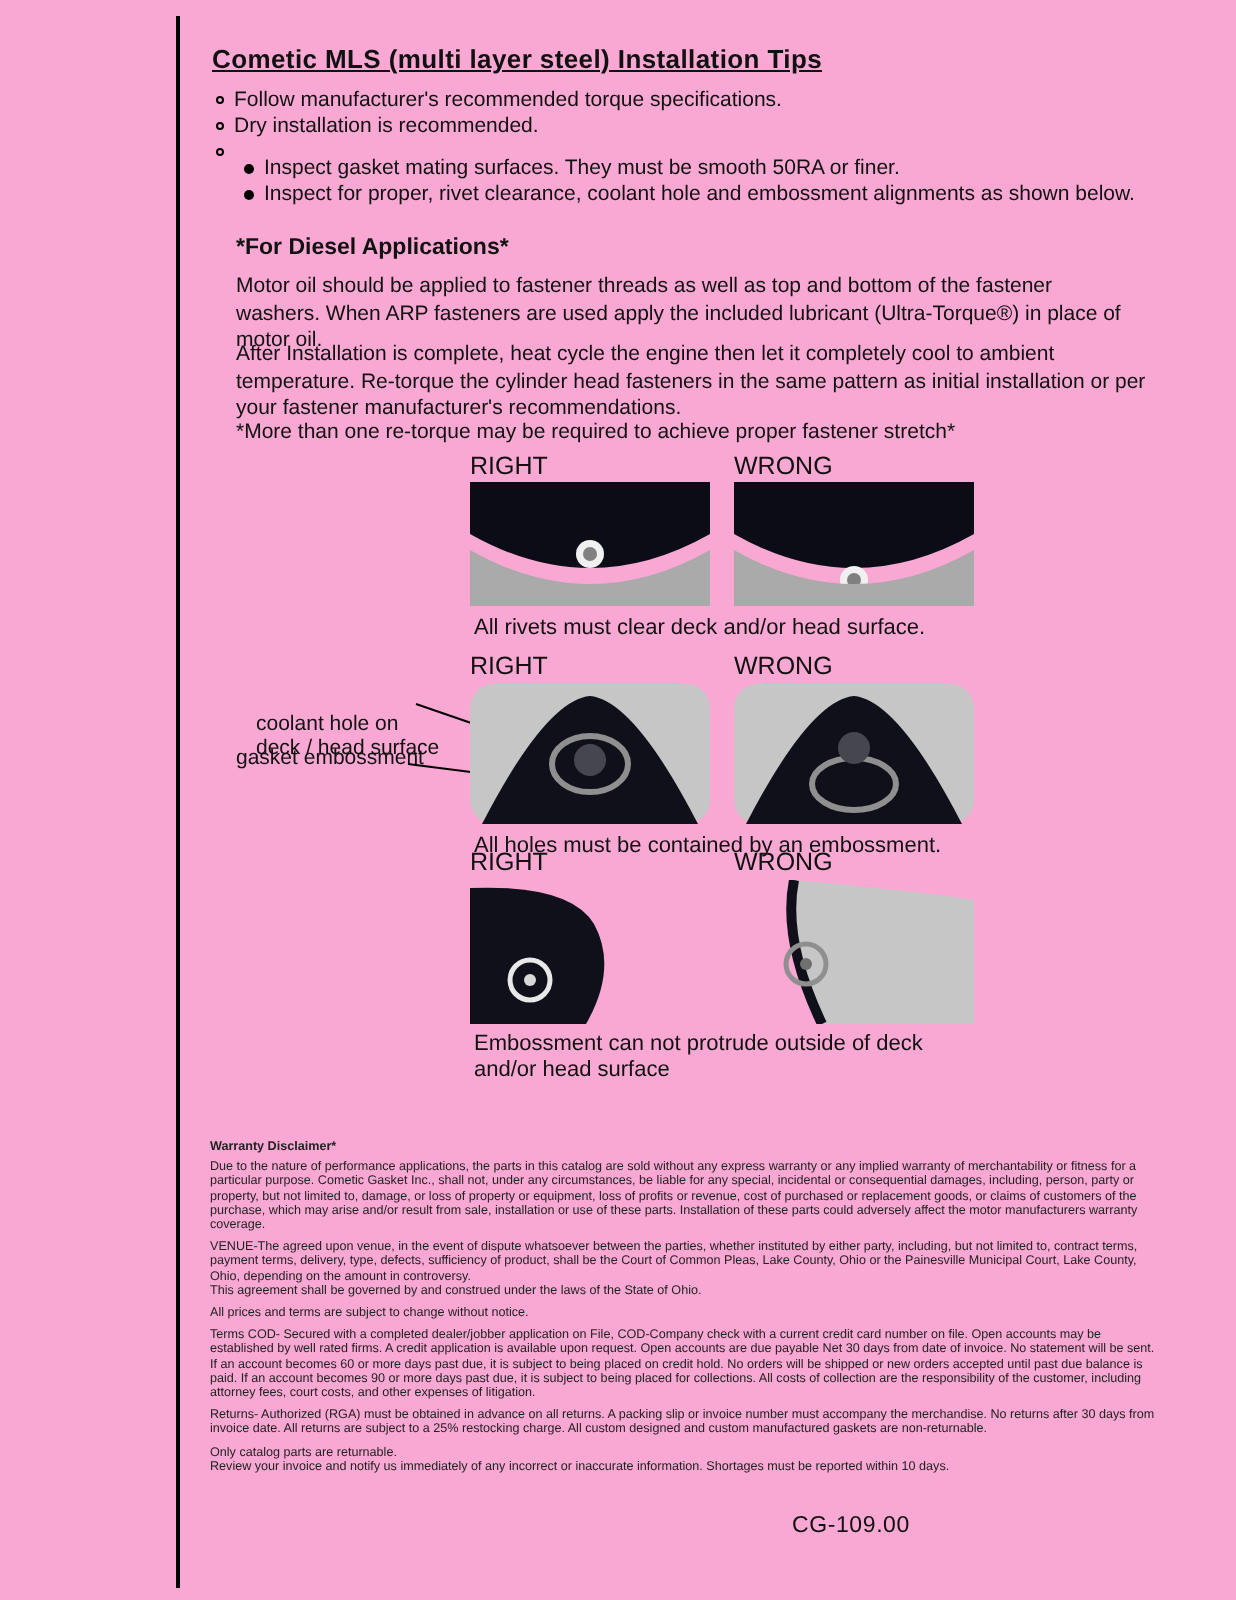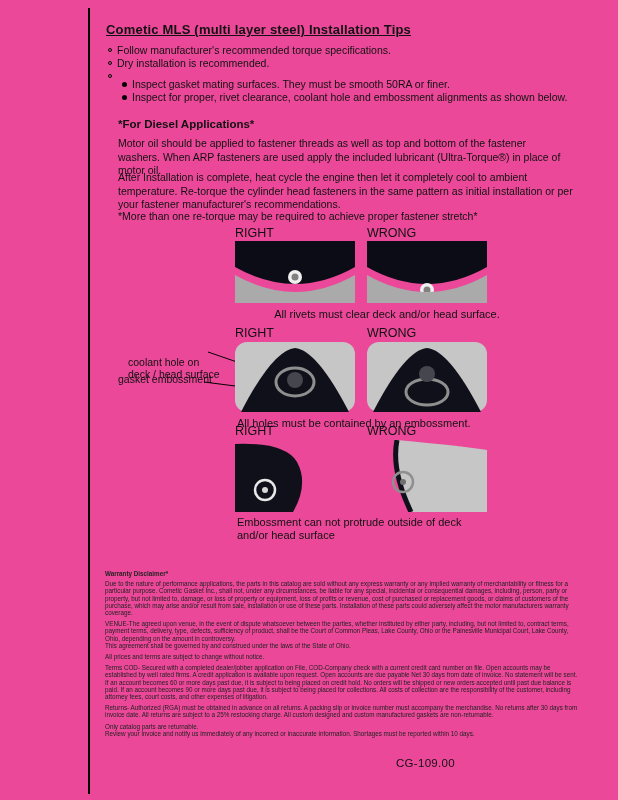--- a/index.html
+++ b/index.html
@@ -1,18 +1,18 @@
 <!DOCTYPE html>
 <html><head>
 <meta charset="utf-8">
 <style>
   * { margin:0; padding:0; box-sizing:border-box; }
   html,body { background:#ffffff; }
   body { font-family:"Liberation Sans", sans-serif; color:#111; }
-  .page { position:relative; width:618px; height:800px; background:#ec4899; overflow:hidden; }
+  .page { position:relative; width:618px; height:800px; background:#f9a8d4; overflow:hidden; }
   .spine { position:absolute; left:88px; top:8px; width:2px; height:786px; background:#000; }
 
   .title { position:absolute; left:106px; top:22px; font-size:13px; font-weight:bold;
            text-decoration:underline; letter-spacing:.2px; }
 
   .tips { position:absolute; left:108px; top:44px; list-style:none; font-size:10.5px; width:480px; }
   .tips li { display:flex; align-items:flex-start; line-height:13px; margin-bottom:0; }
   .tips li.sub { margin-left:14px; }
   .b-open { flex:0 0 auto; width:4px; height:4px; border:1px solid #000; border-radius:50%; margin:4px 5px 0 0; }
   .b-fill { flex:0 0 auto; width:5px; height:5px; background:#000; border-radius:50%; margin:4px 5px 0 0; }
@@ -26,21 +26,21 @@
   .dg-header { position:absolute; left:235px; width:252px; display:flex; gap:12px; font-size:12.5px; }
   .dg-header span { width:120px; }
   .hdr1 { top:226px; } .hdr2 { top:326px; } .hdr3 { top:424px; }
 
   .panel { position:absolute; width:120px; }
   .pnl-r1-right { left:235px; top:241px; } .pnl-r1-wrong { left:367px; top:241px; }
   .pnl-r2-right { left:235px; top:342px; } .pnl-r2-wrong { left:367px; top:342px; }
   .pnl-r3-right { left:235px; top:440px; } .pnl-r3-wrong { left:367px; top:440px; }
 
   .caption { position:absolute; left:237px; font-size:11px; line-height:12.5px; }
-  .cap1 { top:308px; width:300px;text-align:center; }
+  .cap1 { top:308px; width:300px; }
   .cap2 { top:417px; width:300px; }
   .cap3 { top:516px; width:250px; }
 
   .ann { position:absolute; font-size:10.5px; line-height:11.5px; }
   .ann1 { left:128px; top:357px; width:96px; }
   .ann2 { left:118px; top:374px; width:100px; }
   .leader { position:absolute; left:202px; top:346px; }
 
   .legal { position:absolute; left:105px; top:570px; width:474px; font-size:6.3px; line-height:7.2px; color:#222; }
   .legal .lh { font-weight:bold; margin-bottom:3px; }

